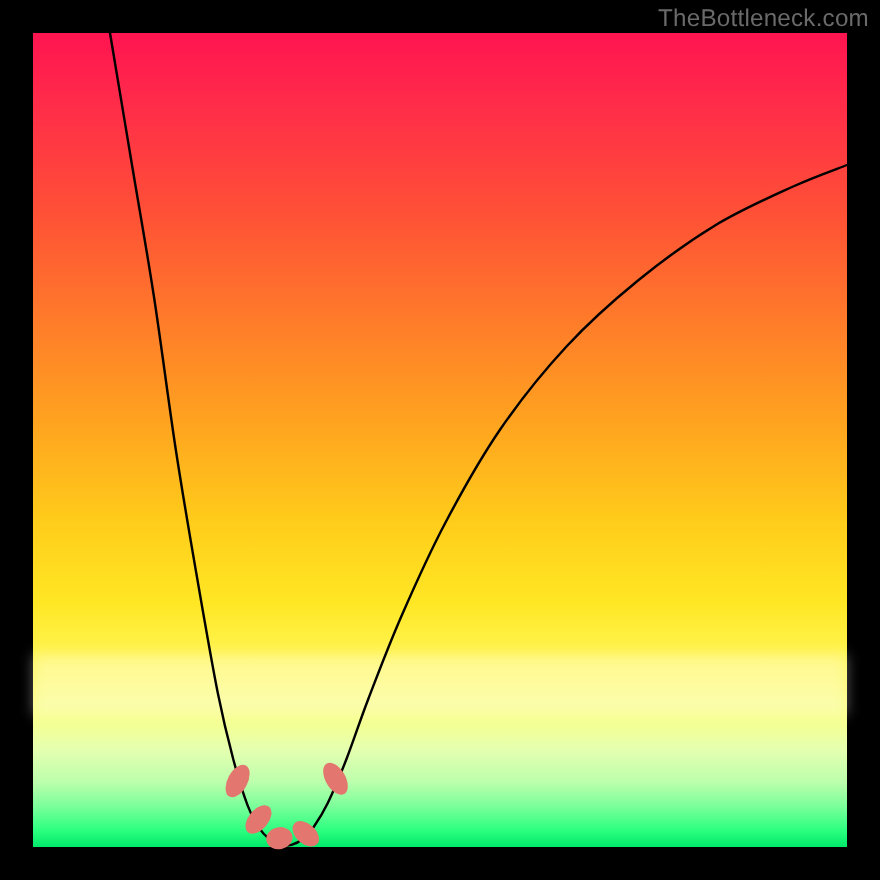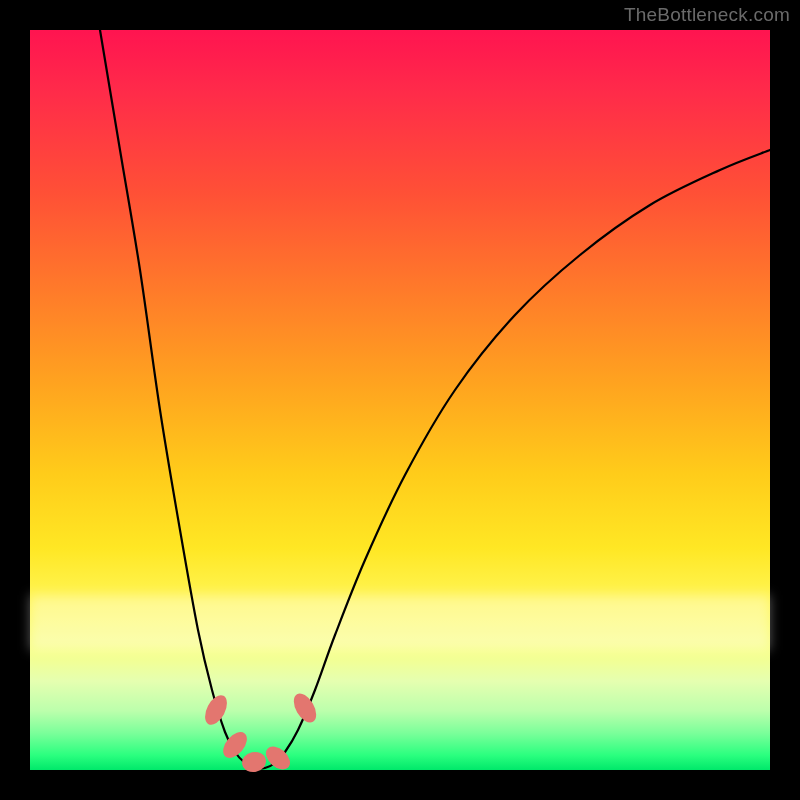--- a/index.html
+++ b/index.html
@@ -41,21 +41,21 @@
     top: 565px;
     height: 55px;
     background: rgba(255,255,255,0.35);
     filter: blur(6px);
   }
   .watermark {
     position: absolute;
     top: 4px;
     right: 10px;
     color: #6a6a6a;
-    font-size: 19px;
+    font-size: 22px;
     letter-spacing: 0.2px;
     user-select: none;
   }
   svg.plot {
     position: absolute;
     left: 30px;
     top: 30px;
     width: 740px;
     height: 740px;
     overflow: visible;

